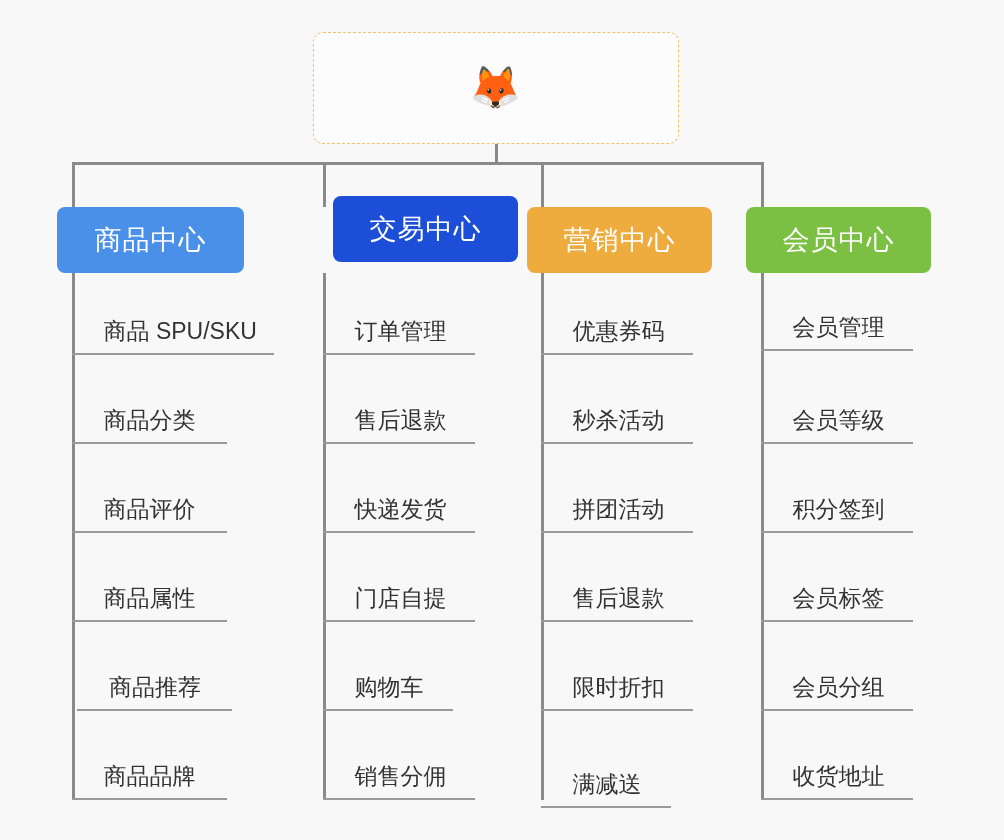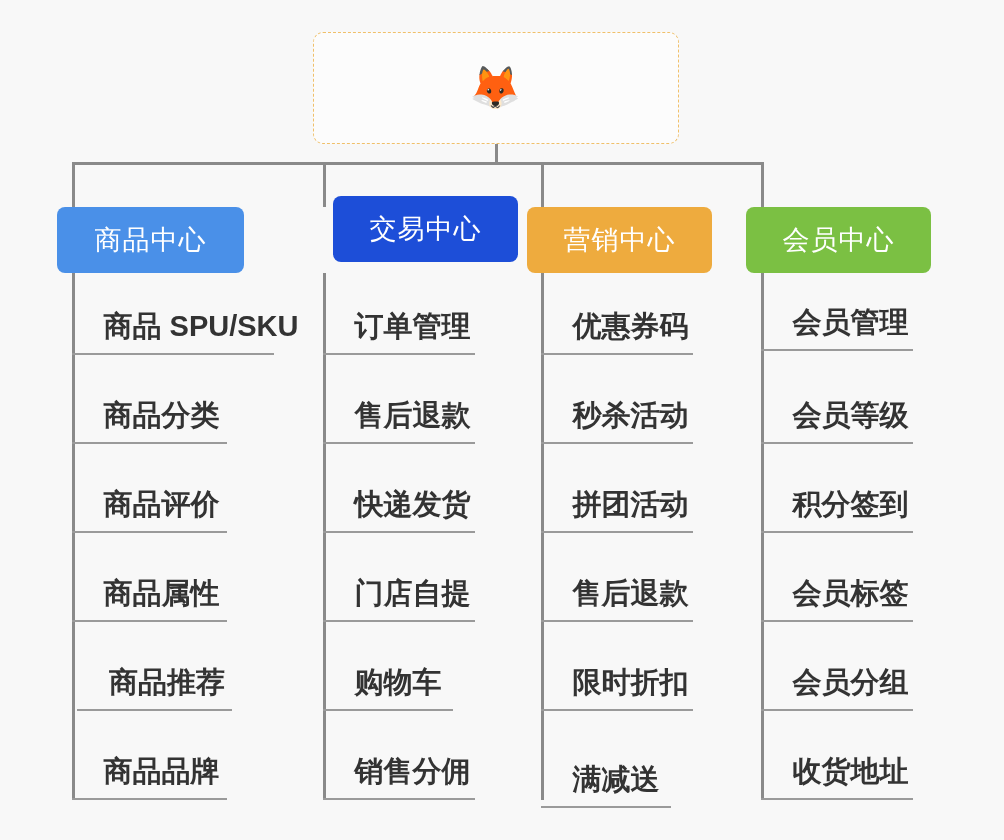--- a/index.html
+++ b/index.html
@@ -78,24 +78,23 @@
 
   
   .leaf {
     position: absolute;
     height: 52px;
   }
   .leaf-label {
     position: absolute;
     left: 32px;
     bottom: 8px;
-    font-size: 29px;
+    font-size: 23px;
     color: #333333;
     white-space: nowrap;
-    font-weight: bold;
   }
   .leaf-rule {
     position: absolute;
     left: 0;
     bottom: 0;
     height: 2px;
     background: #9a9a9a;
   }
 </style>
 </head>

